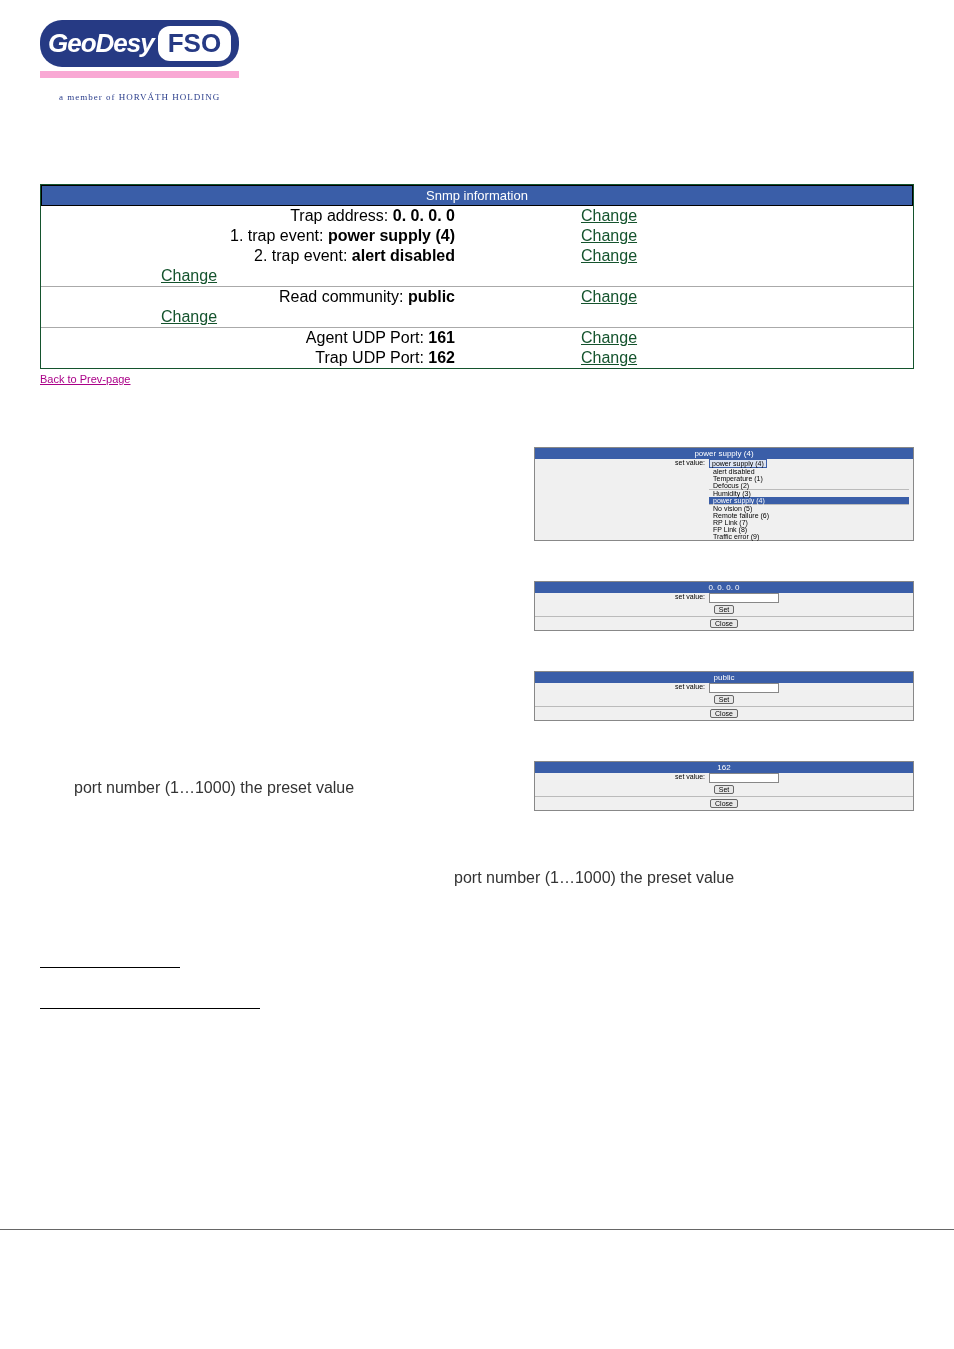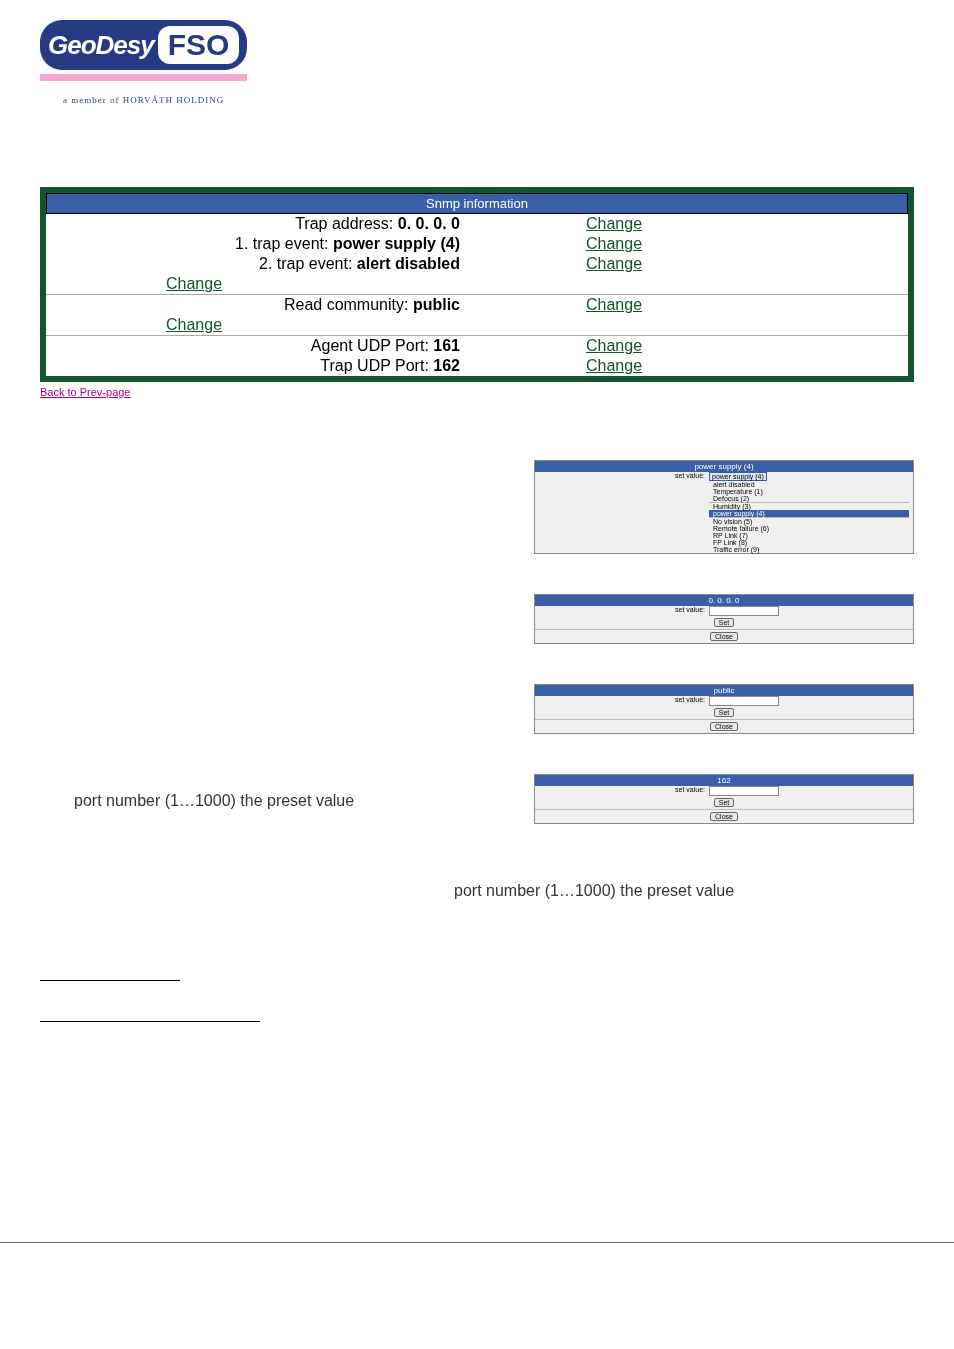--- a/index.html
+++ b/index.html
@@ -4,25 +4,25 @@
 <style>
   * { box-sizing: border-box; margin: 0; padding: 0; }
   body { font-family: Arial, Helvetica, sans-serif; background: #ffffff; width: 954px; }
   .page { padding: 20px 40px 40px 40px; }
 
   
   .logo-wrap { margin-bottom: 80px; }
   .logo-box { display: inline-block; }
   .logo-top { background: #263a84; border-radius: 22px; padding: 6px 8px; display: flex; align-items: center; gap: 4px; }
   .logo-geo { color: #fff; font-weight: bold; font-size: 26px; font-style: italic; letter-spacing: -1px; }
-  .logo-fso { background: #fff; color: #263a84; font-weight: bold; font-size: 30px; border-radius: 12px; padding: 2px 10px; }
+  .logo-fso { background: #fff; color: #263a84; font-weight: bold; font-size: 26px; border-radius: 12px; padding: 2px 10px; }
   .logo-sub { font-size: 9px; color: #2a3d8b; letter-spacing: 1px; text-align: center; margin-top: 4px; border-top: 7px solid #f9a8d4; padding-top: 14px; font-family: Georgia, serif; }
 
   
-  .snmp-panel { border: 6px solid #14532d; }
+  .snmp-panel { border: 1px solid #14532d; }
   .snmp-head { background: #3a5ea8; color: #fff; text-align: center; font-size: 13px; padding: 2px 0; border: 1px solid #000; }
   .snmp-body { }
   .snmp-row { display: flex; font-size: 16px; padding: 1px 0; }
   .snmp-label { flex: 0 0 420px; text-align: right; padding-right: 6px; font-weight: normal; }
   .snmp-label b { font-weight: bold; }
   .snmp-link { flex: 0 0 260px; text-align: left; padding-left: 120px; }
   .snmp-link a { color: #14532d; text-decoration: underline; }
   .block-sep { border-top: 1px solid #aaa; margin: 0; }
   .back-link { font-size: 11px; color: #aa0088; text-decoration: underline; margin-top: 2px; display: inline-block; }
 

